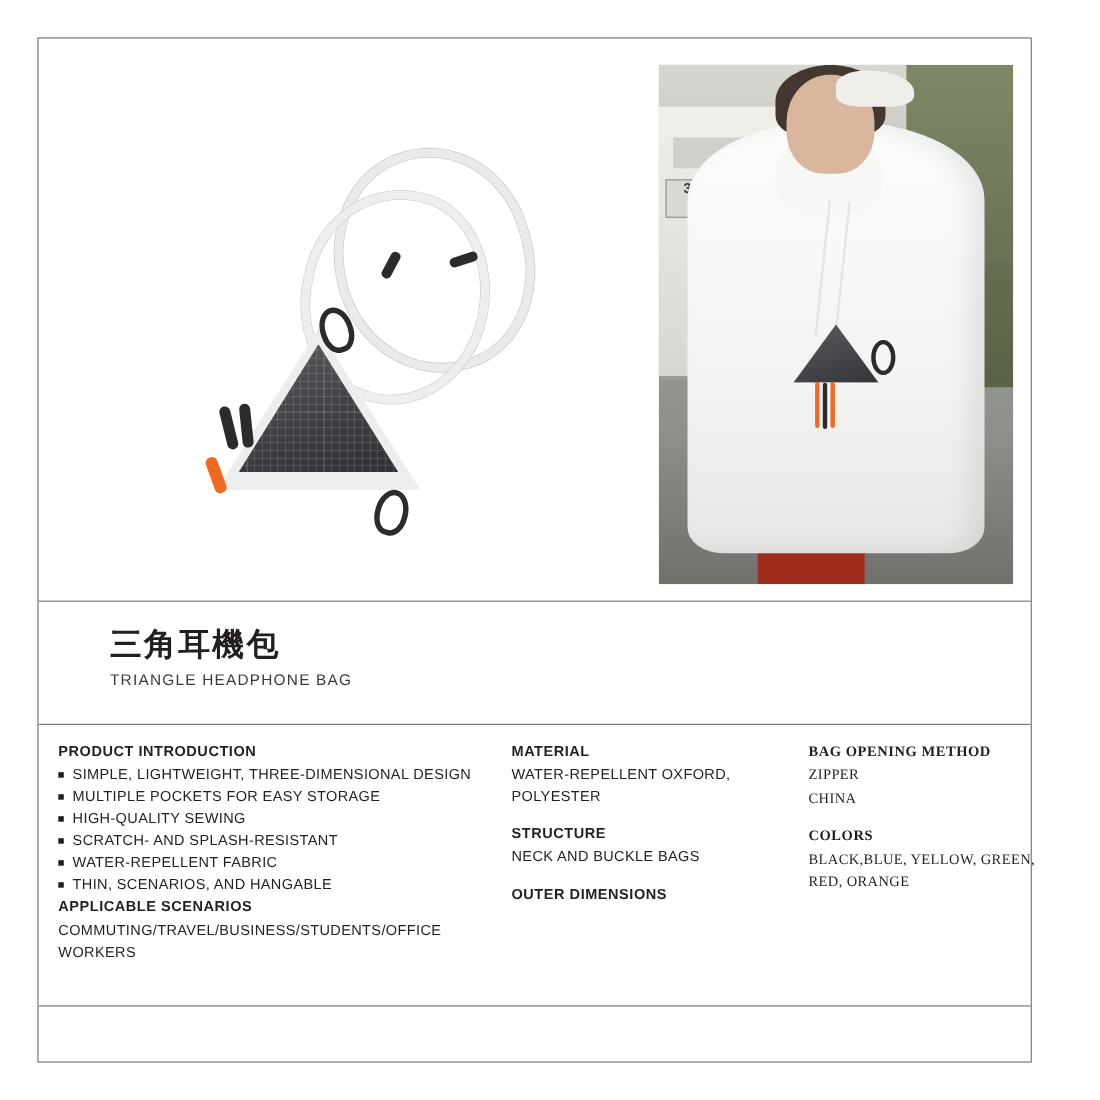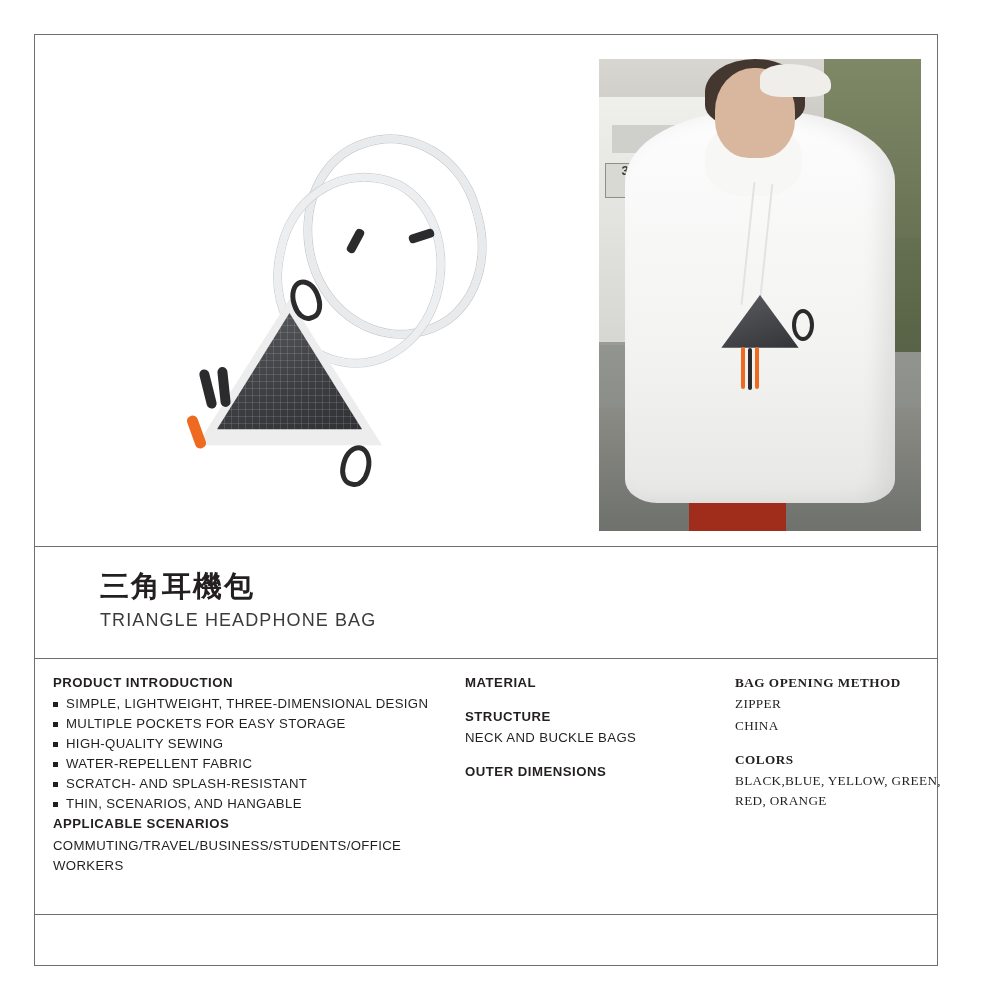--- a/index.html
+++ b/index.html
@@ -278,21 +278,21 @@
   }
   .title-cn {
     font-size: 29px;
     font-weight: bold;
     letter-spacing: 2px;
     color: #231f20;
     margin: 0 0 6px 0;
     line-height: 1.2;
   }
   .title-en {
-    font-size: 18px;
+    font-size: 14px;
     letter-spacing: 1.1px;
     color: #3c3a3b;
     margin: 0;
   }
 
   
   .specs {
     position: relative;
     height: 256px;
     border-bottom: 1px solid #6e6f71;
@@ -394,30 +394,31 @@
   </div>
 
   <div class="specs">
 
     <div class="col col-a">
       <p class="h">PRODUCT INTRODUCTION</p>
       <ul class="bullets">
         <li>SIMPLE, LIGHTWEIGHT, THREE-DIMENSIONAL DESIGN</li>
         <li>MULTIPLE POCKETS FOR EASY STORAGE</li>
         <li>HIGH-QUALITY SEWING</li>
+        <li>SCRATCH- AND SPLASH-RESISTANT</li>
         <li>WATER-REPELLENT FABRIC</li>
-        <li>SCRATCH- AND SPLASH-RESISTANT</li>
         <li>THIN, SCENARIOS, AND HANGABLE</li>
       </ul>
       <p class="h">APPLICABLE SCENARIOS</p>
       <p class="v">COMMUTING/TRAVEL/BUSINESS/STUDENTS/OFFICE WORKERS</p>
     </div>
 
     <div class="col col-b">
       <p class="h">MATERIAL</p>
+      <p class="v">WATER-REPELLENT OXFORD, POLYESTER</p>
       <p class="h gap">STRUCTURE</p>
       <p class="v">NECK AND BUCKLE BAGS</p>
       <p class="h gap">OUTER DIMENSIONS</p>
     </div>
 
     <div class="col col-c">
       <p class="h">BAG OPENING METHOD</p>
       <p class="v">ZIPPER</p>
       <p class="v">CHINA</p>
       <p class="h gap">COLORS</p>

